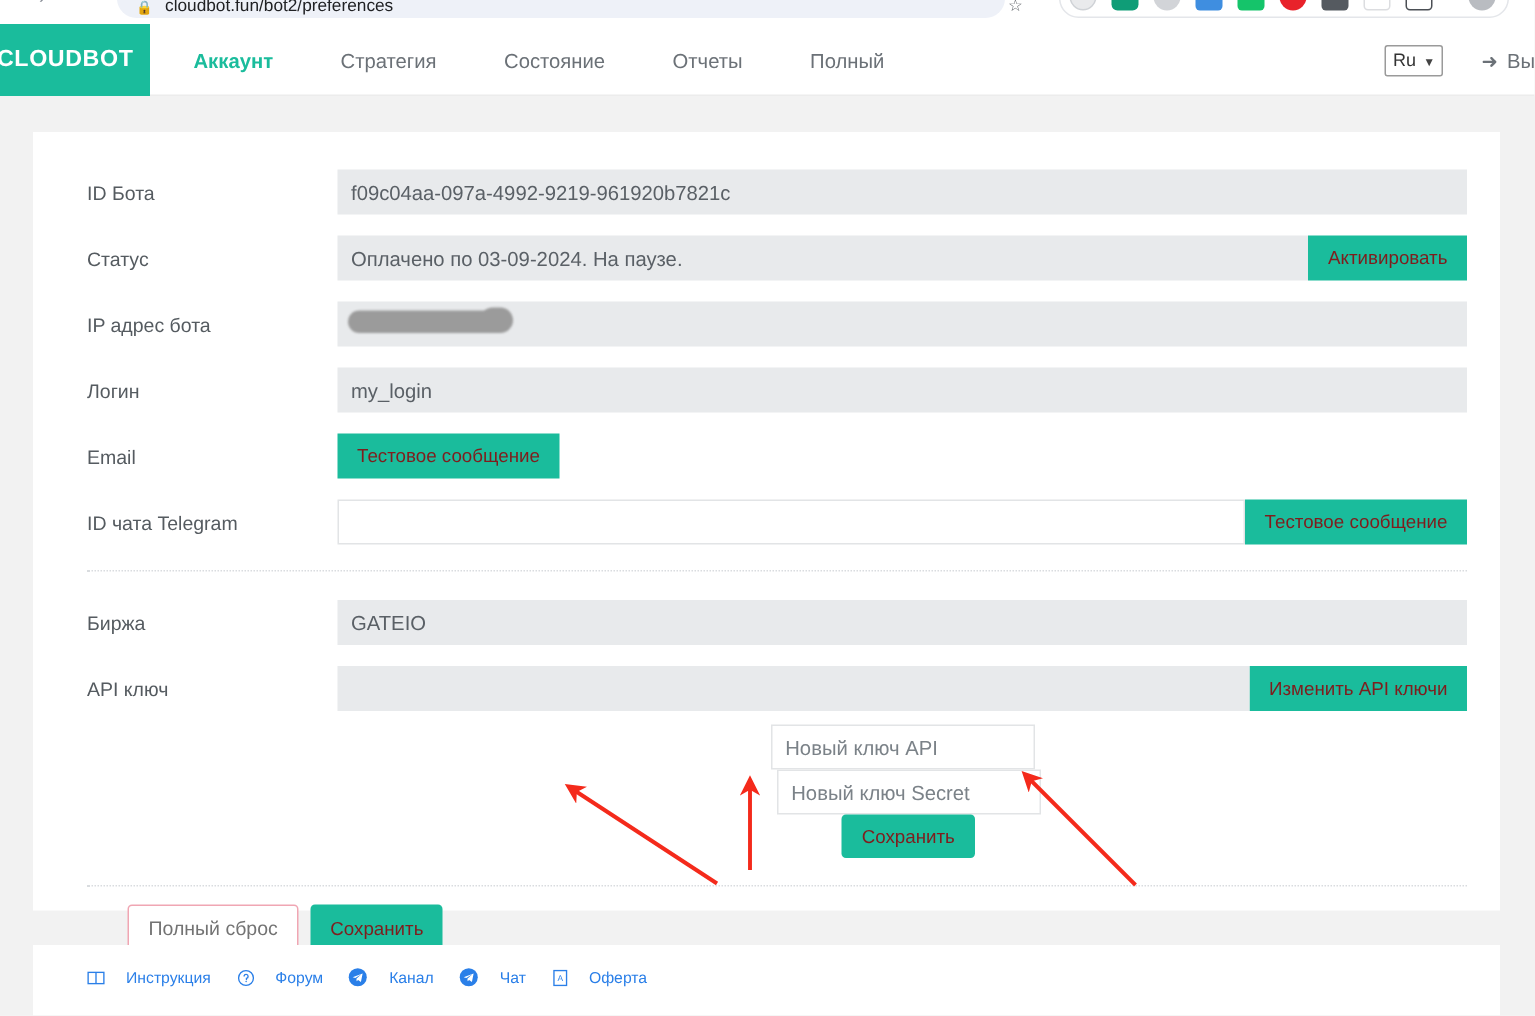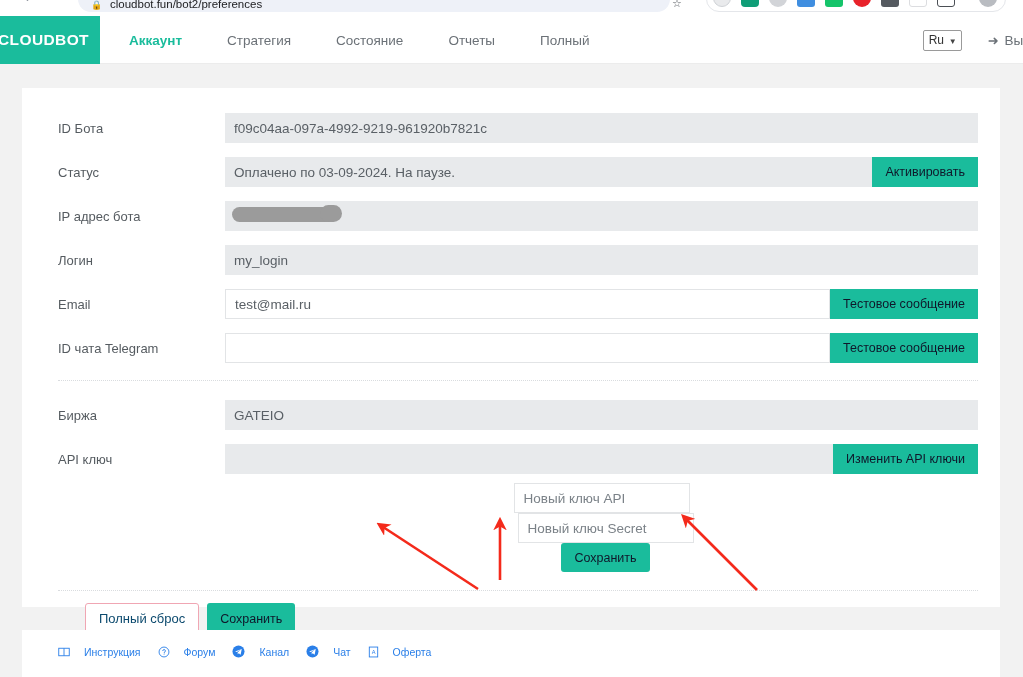--- a/index.html
+++ b/index.html
@@ -163,29 +163,29 @@
   }
   .redact::before {
     content: ""; position: absolute;
     left: 88px; top: -2px; width: 22px; height: 17px;
     background: #9b9b9b; border-radius: 9px;
   }
 
   .btn {
     border: 0; cursor: pointer;
     font-family: "Liberation Sans", sans-serif;
-    font-size: 12.5px; color: #0f172a;
+    font-size: 12.5px; color: #7f1d1d;
     background: #1abc9c;
     height: 30px;
     padding: 0 13px;
     white-space: nowrap;
     flex: 0 0 auto;
   }
   .btn.outline-danger {
-    background: #ffffff; color: #0c4a6e;
+    background: #ffffff; color: #737373;
     border: 1px solid #f0a6b3;
     border-radius: 3px;
     height: 31px; padding: 0 13px;
     font-size: 13px;
   }
   .btn.solid-round { border-radius: 3px; }
 
   .divider-dotted {
     border-top: 1px dotted #d9dcdf;
     margin: 10px 0 12px 0;
@@ -310,23 +310,20 @@
         </div>
       </div>
 
       <div class="row">
         <div class="row-label">Логин</div>
         <div class="field readonly">my_login</div>
       </div>
 
       <div class="row">
         <div class="row-label">Email</div>
-        <div class="field editable">
-          <input type="text" value="test@mail.ru" style="">
-        </div>
         <button class="btn">Тестовое сообщение</button>
       </div>
 
       <div class="row">
         <div class="row-label">ID чата Telegram</div>
         <div class="field editable">
           <input type="text" value="" style="">
         </div>
         <button class="btn">Тестовое сообщение</button>
       </div>

